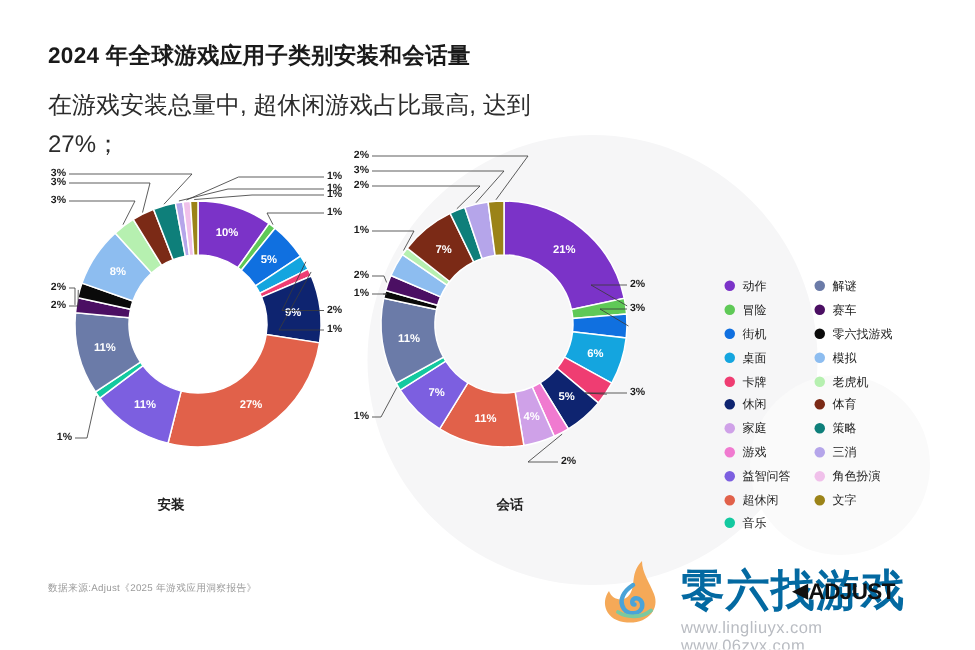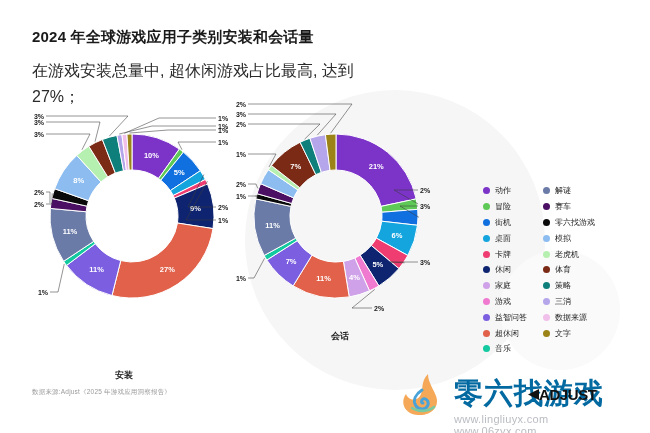--- a/index.html
+++ b/index.html
@@ -8,21 +8,21 @@
   .card{position:absolute;left:0;top:0;width:650px;height:433px;background:#fff;}
   .blob{position:absolute;border-radius:50%;background:#f6f6f7;}
   #blob1{width:300px;height:300px;left:245px;top:90px;}
   #blob2{width:120px;height:120px;left:500px;top:250px;background:#fafafa;}
   .title{position:absolute;left:32px;top:28px;font-size:15px;font-weight:bold;letter-spacing:.2px;}
   .subtitle{position:absolute;left:32px;top:58px;font-size:16px;line-height:1.65;color:#2b2b2b;width:330px;}
   .chart-wrap{position:absolute;top:112px;}
   #chartA{left:28px;}
   #chartB{left:232px;}
   .chart-caption{position:absolute;top:330px;font-size:9px;font-weight:bold;color:#222;text-align:center;width:60px;}
-  #capA{left:94px;margin-top:39px;}
+  #capA{left:84px;}
   #capB{left:310px;}
   .legend{position:absolute;left:483px;top:140px;width:160px;display:flex;gap:16px;}
   .legend-col{display:flex;flex-direction:column;gap:2px;margin-top:44px;}
   .legend-item{display:flex;align-items:center;gap:5px;height:13.8px;}
   .dot{width:7px;height:7px;border-radius:50%;flex:0 0 auto;}
   .legend-label{font-size:8px;color:#1d1d1d;white-space:nowrap;}
   .source{position:absolute;left:32px;top:388px;font-size:6.5px;color:#9a9a9a;letter-spacing:.2px;}
   .wm{position:absolute;left:398px;top:372px;width:244px;height:55px;}
   .wm-text{position:absolute;left:56px;top:2px;font-size:29px;font-weight:bold;color:#0369a1;letter-spacing:1px;
            font-family:"DejaVu Sans",sans-serif;}
@@ -285,21 +285,21 @@
         <div class="legend-item">
           <span class="dot" style="background: rgb(14, 127, 122);"></span>
           <span class="legend-label">策略</span>
         </div>
         <div class="legend-item">
           <span class="dot" style="background: rgb(181, 165, 234);"></span>
           <span class="legend-label">三消</span>
         </div>
         <div class="legend-item">
           <span class="dot" style="background: rgb(240, 192, 234);"></span>
-          <span class="legend-label">数据来源</span>
+          <span class="legend-label">角色扮演</span>
         </div>
         <div class="legend-item">
           <span class="dot" style="background: rgb(155, 131, 24);"></span>
           <span class="legend-label">文字</span>
         </div>
       </div>
   </div>
 
   <div class="source">数据来源:Adjust《2025 年游戏应用洞察报告》</div>
 

